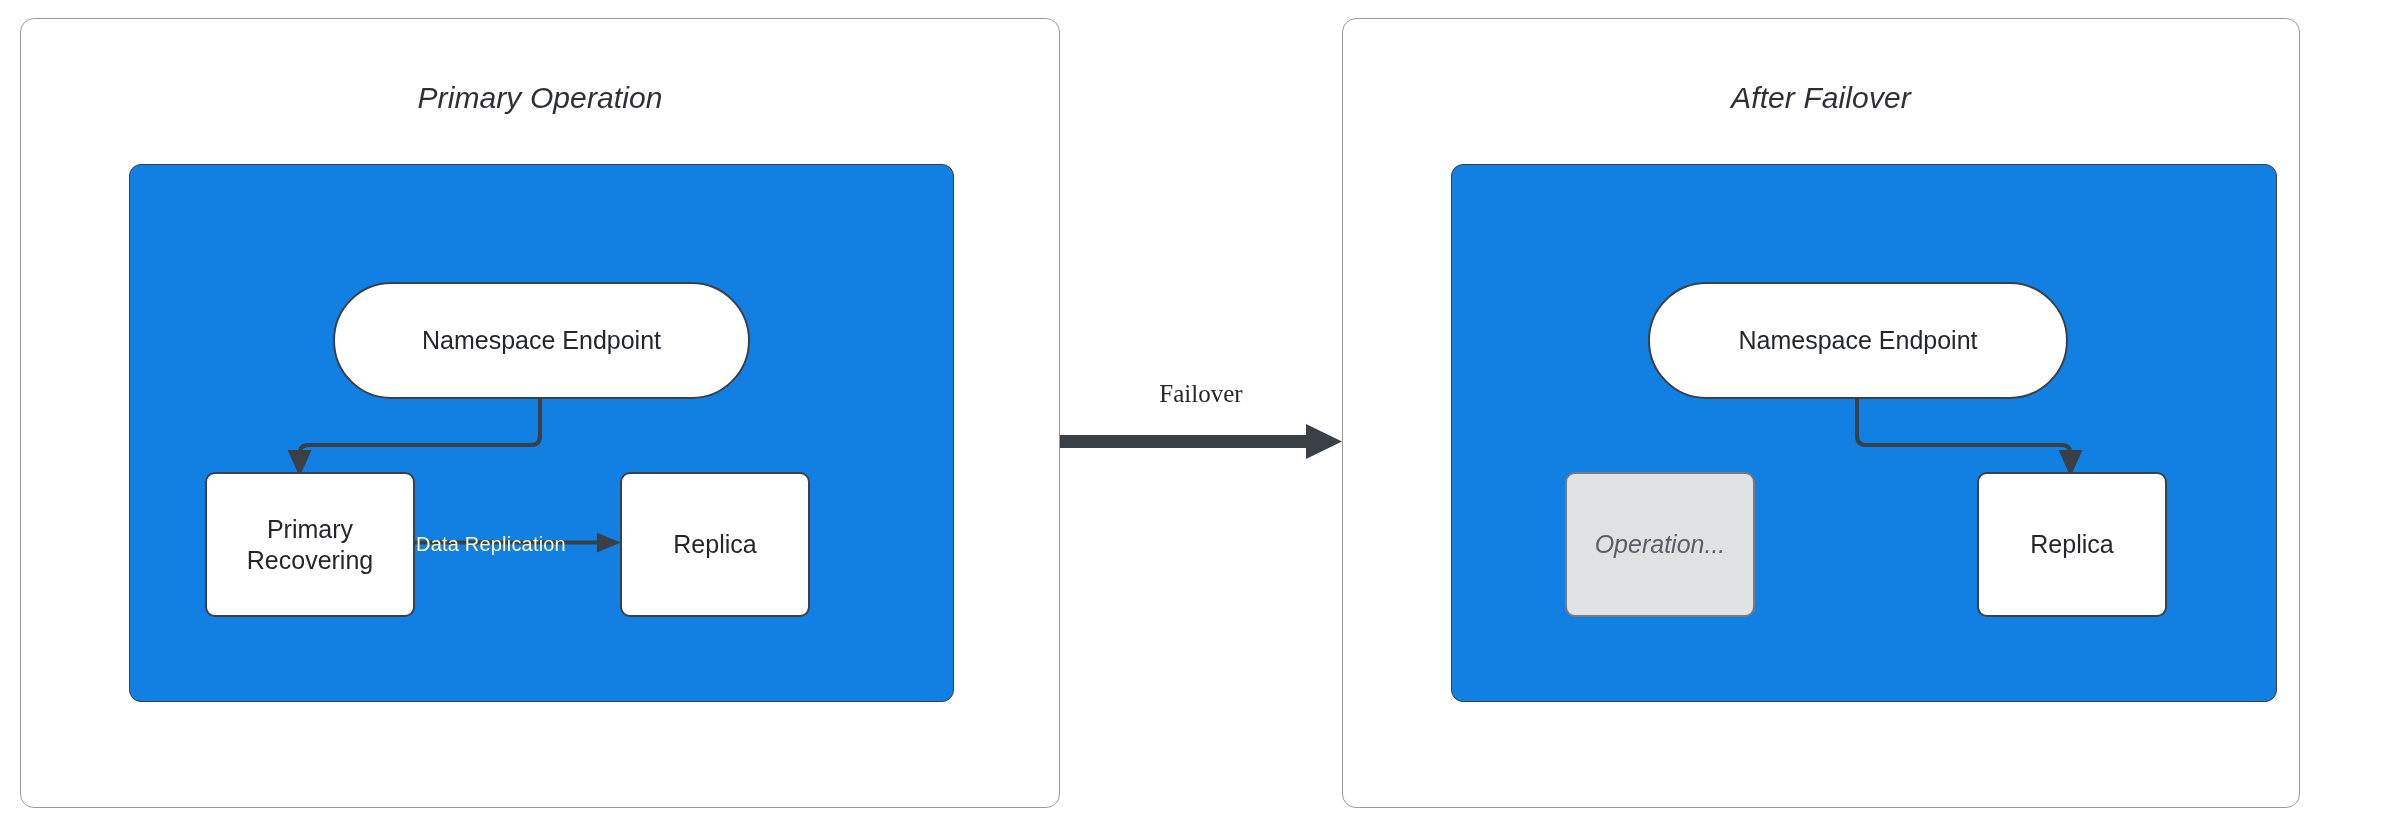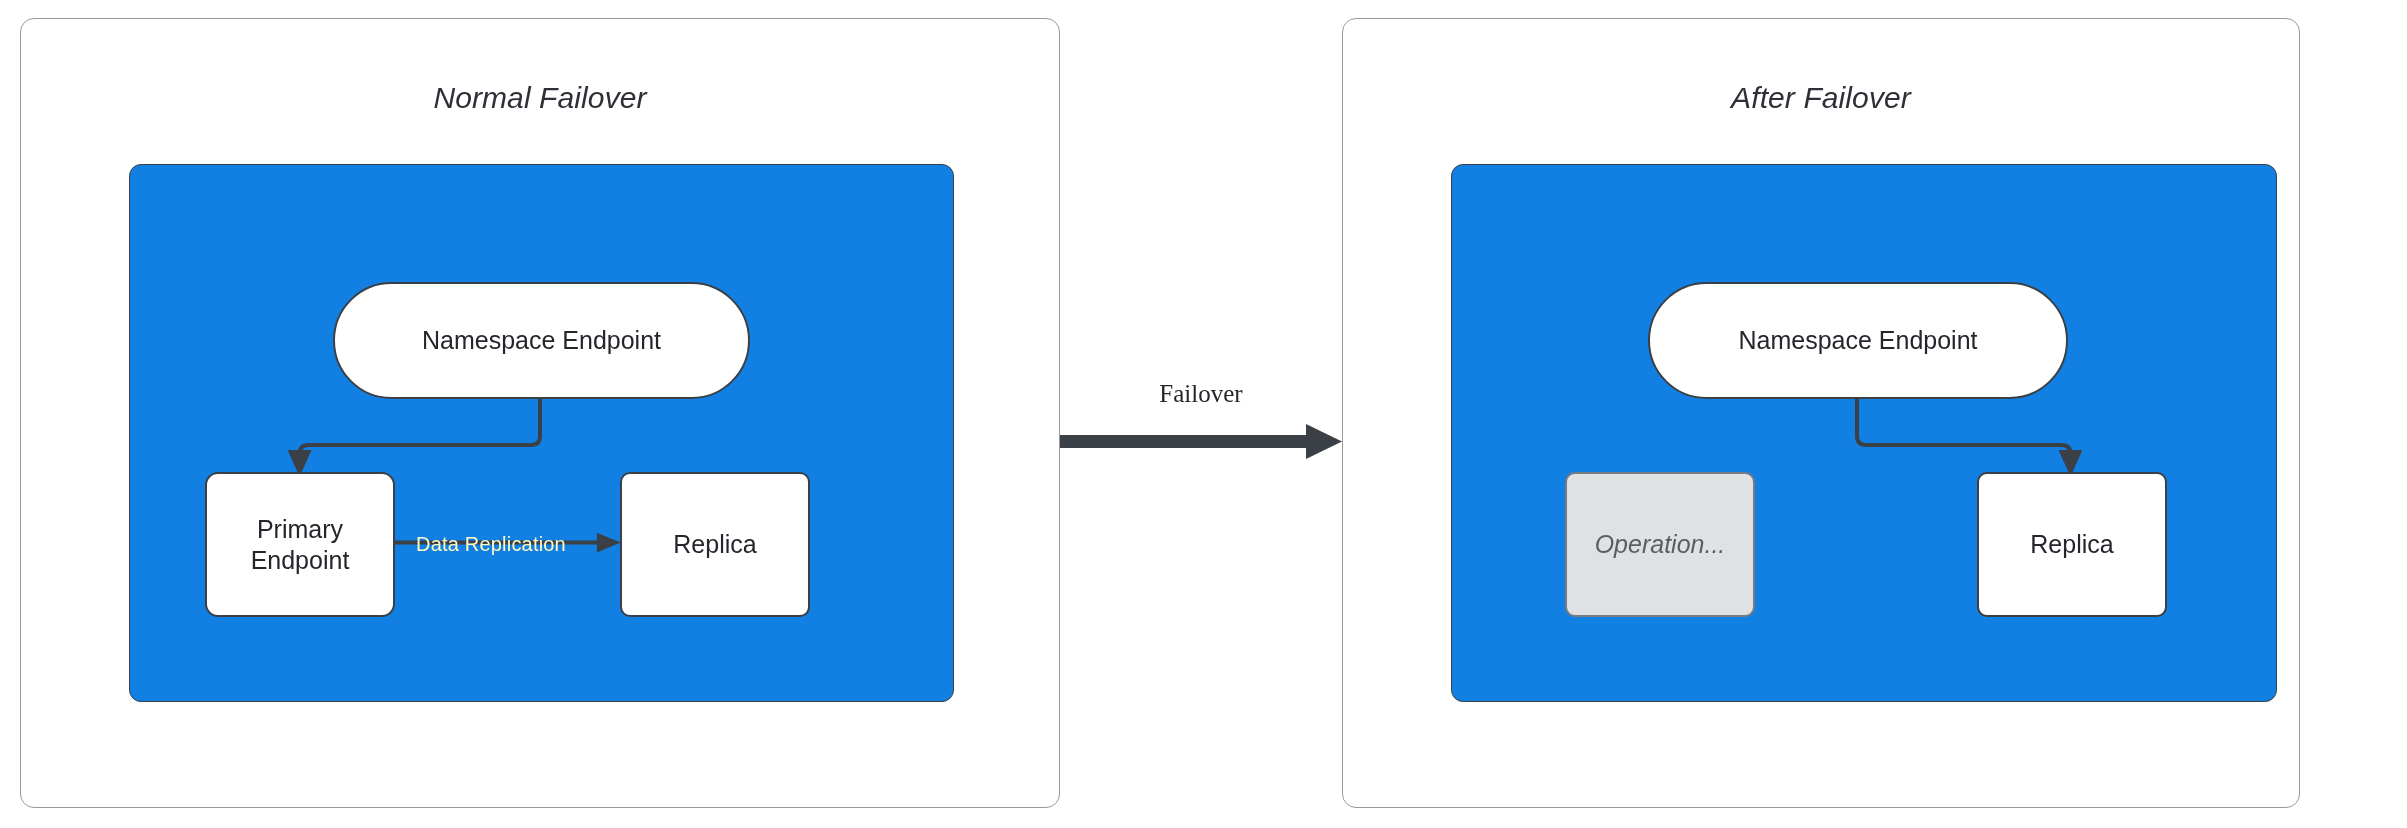--- a/index.html
+++ b/index.html
@@ -69,21 +69,21 @@
     font-size: 25px;
     line-height: 1.22;
   }
   .node.pill   { border-radius: 9999px; margin-top: 12px; }
   .node.rect   { border-radius: 10px; }
   .node.dim    { background: #E0E1E3; border-color: #777a80; color: #5a5d65;
                  font-style: italic; }
 
   
   #ep-left      { left: 203px; top: 105px; width: 417px; height: 117px; }
-  #primary-left { left: 75px;  top: 307px; width: 190px; height: 145px; border-radius: 13px; }
+  #primary-left { left: 75px;  top: 307px; width: 210px; height: 145px; }
   #replica-left { left: 490px; top: 307px; width: 190px; height: 145px; }
 
   
   #ep-right       { left: 196px; top: 105px; width: 420px; height: 117px; }
   #recovering     { left: 113px; top: 307px; width: 190px; height: 145px; }
   #replica-right  { left: 525px; top: 307px; width: 190px; height: 145px; }
 
   
   .conn-svg {
     position: absolute;
@@ -138,40 +138,40 @@
     overflow: visible;
   }
 </style>
 </head>
 <body>
 
 <div id="canvas">
 
   <div class="panel" id="panel-normal">
 
-    <div class="panel-title">Normal Failover</div>
+    <div class="panel-title">Primary Operation</div>
 
     <div class="blue-region" id="blue-left">
 
       <svg class="conn-svg" viewBox="0 0 825 538" preserveAspectRatio="none">
         <path class="conn-path" d="M 411 222 L 411 272 Q 411 281 402 281 L 179 281 Q 170 281 170 290 L 170 292"></path>
         <polygon points="170,313 158,286 182,286" fill="#3b3f46"></polygon>
       </svg>
 
       <svg class="conn-svg" viewBox="0 0 825 538" preserveAspectRatio="none">
         <path class="conn-path" d="M 265 379 L 472 379"></path>
         <polygon points="492,379 468,369 468,389" fill="#3b3f46"></polygon>
       </svg>
 
       <div class="node pill" id="ep-left">Namespace Endpoint</div>
 
       <div class="node rect" id="primary-left">
         <div>
           <div>Primary</div>
-          <div>Endpoint</div>
+          <div>Recovering</div>
         </div>
       </div>
 
       <div class="node rect" id="replica-left">Replica</div>
 
       <div class="repl-label" id="repl-label-left">Data Replication</div>
 
     </div>
   </div>
 

